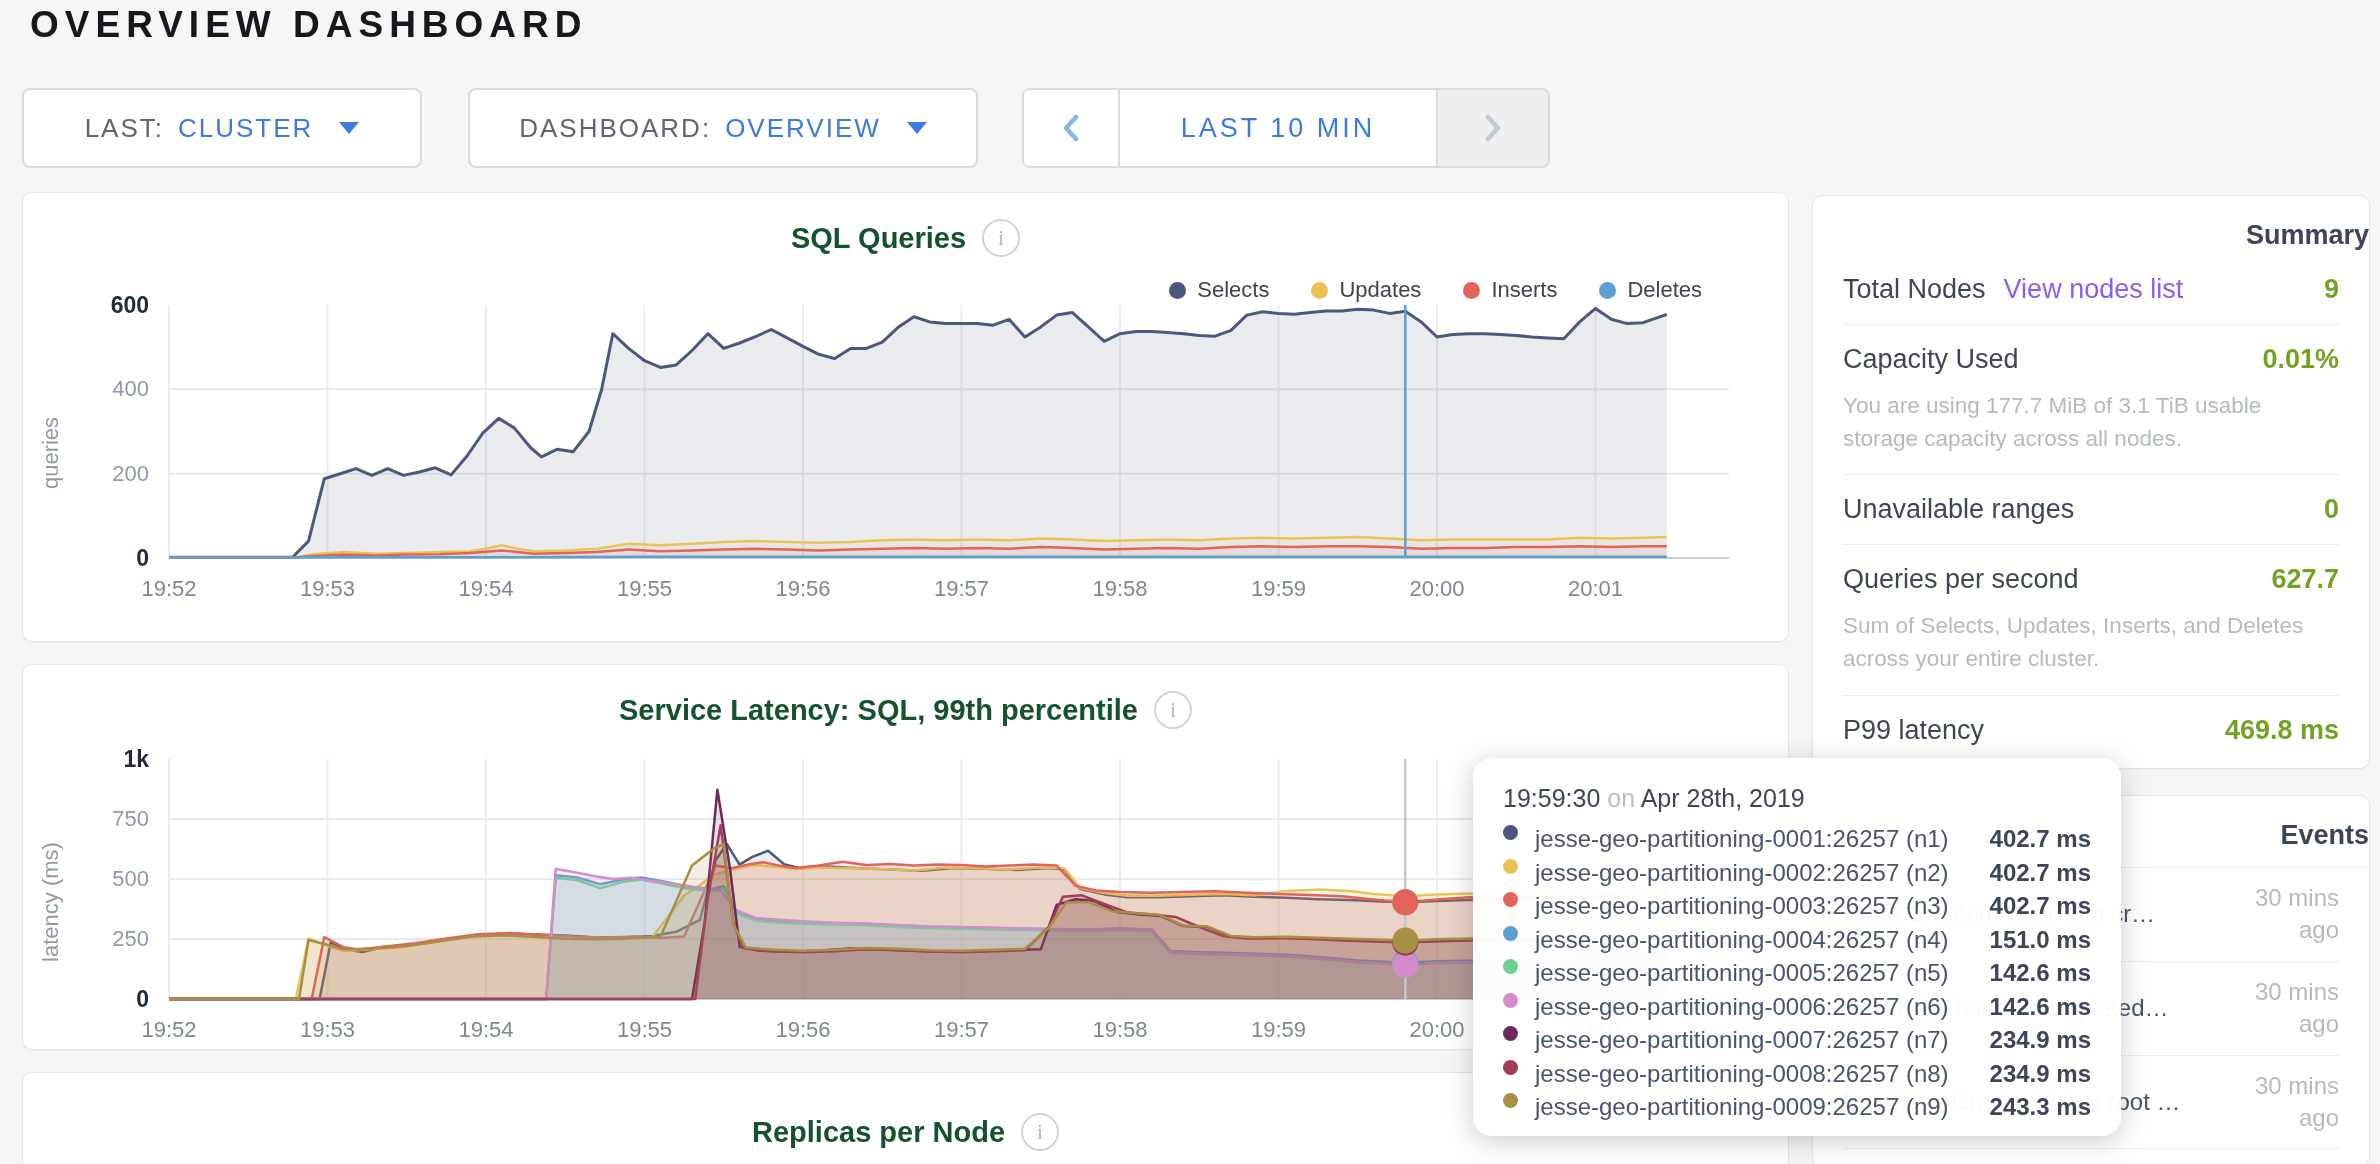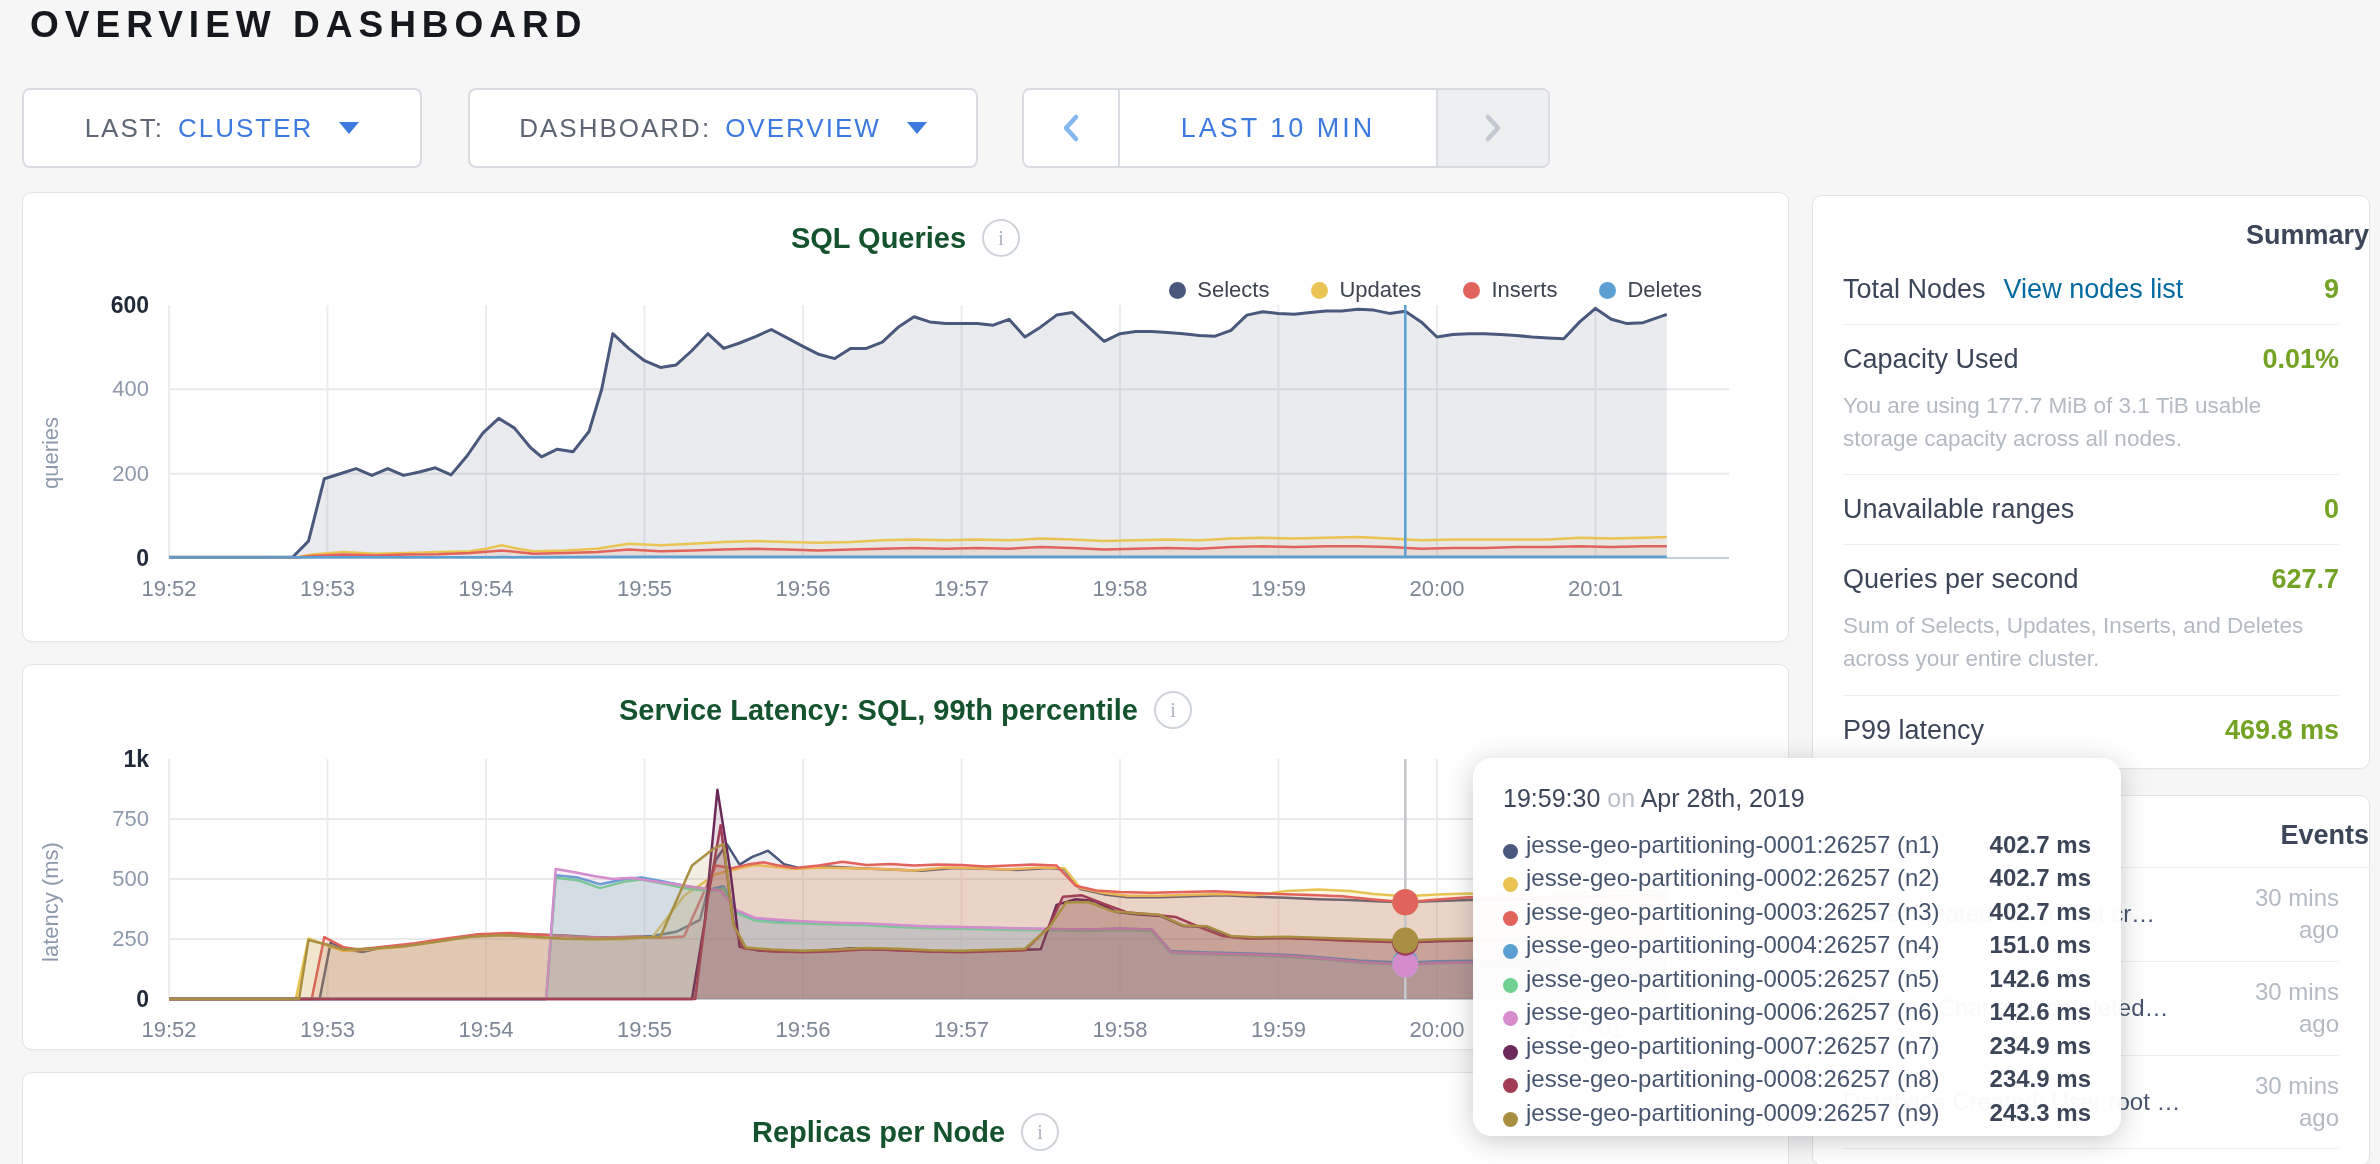--- a/index.html
+++ b/index.html
@@ -48,36 +48,36 @@
   .ytick.strong{color:#222b3a;font-weight:bold;font-size:23px;}
   .xtick{position:absolute;transform:translateX(-50%);font-size:22px;color:#7d8795;white-space:nowrap;}
   .axis-name{position:absolute;left:-118px;top:50%;transform:translate(-50%,-50%) rotate(-90deg);
     font-size:22px;color:#8e99ab;white-space:nowrap;}
   
   #summary-card h3,#events-card h3{margin:24px 0 4px;text-align:right;font-size:27px;color:#3c4658;}
   .sum-rows{padding:0 30px;}
   .sum-row{padding:19px 0;border-bottom:1px solid #ededee;}
   .sum-row:last-child{border-bottom:none;}
   .sum-main{display:flex;align-items:baseline;font-size:27px;color:#3c4658;}
-  .sum-link{margin-left:18px;color:#0369a1;cursor:pointer;}
+  .sum-link{margin-left:18px;color:#8b5cf6;cursor:pointer;}
   .sum-val{margin-left:auto;color:#73a324;font-weight:bold;}
   .sum-sub{margin-top:15px;font-size:22.5px;color:#b4bac2;line-height:1.45;padding-right:4px;}
   
   #events-card h3{border-bottom:1px solid #ededee;padding-bottom:16px;margin-bottom:0;}
   .ev-rows{padding:0 30px;}
   .ev-row{display:flex;align-items:center;padding:14px 0;border-bottom:1px solid #ededee;}
   .ev-text{flex:1;font-size:24px;color:#46546e;white-space:nowrap;overflow:hidden;}
   .ev-time{width:118px;text-align:right;font-size:24px;color:#b4bac2;line-height:1.35;}
   
   .tooltip{position:absolute;left:1473px;top:758px;width:588px;height:326px;
     background:rgba(255,255,255,0.97);border-radius:19px;box-shadow:0 5px 26px rgba(60,64,70,0.28);
     padding:26px 30px;z-index:50;}
   .tt-title{font-size:25px;color:#3c4658;margin-bottom:12px;}
   .tt-on{color:#b9bfc7;}
-  .tt-row{display:flex;align-items:flex-end;height:33.5px;gap:8px;font-size:24px;}
+  .tt-row{display:flex;align-items:flex-start;height:33.5px;gap:17px;font-size:24px;}
   .tt-dot{width:15px;height:15px;border-radius:50%;flex:none;}
   .tt-name{color:#46546e;width:492px;white-space:nowrap;}
   .tt-val{color:#3c4658;font-weight:bold;white-space:nowrap;}
 </style>
 </head>
 <body>
 
 <div class="page">
 
   <h1 id="page-title">OVERVIEW DASHBOARD</h1>

